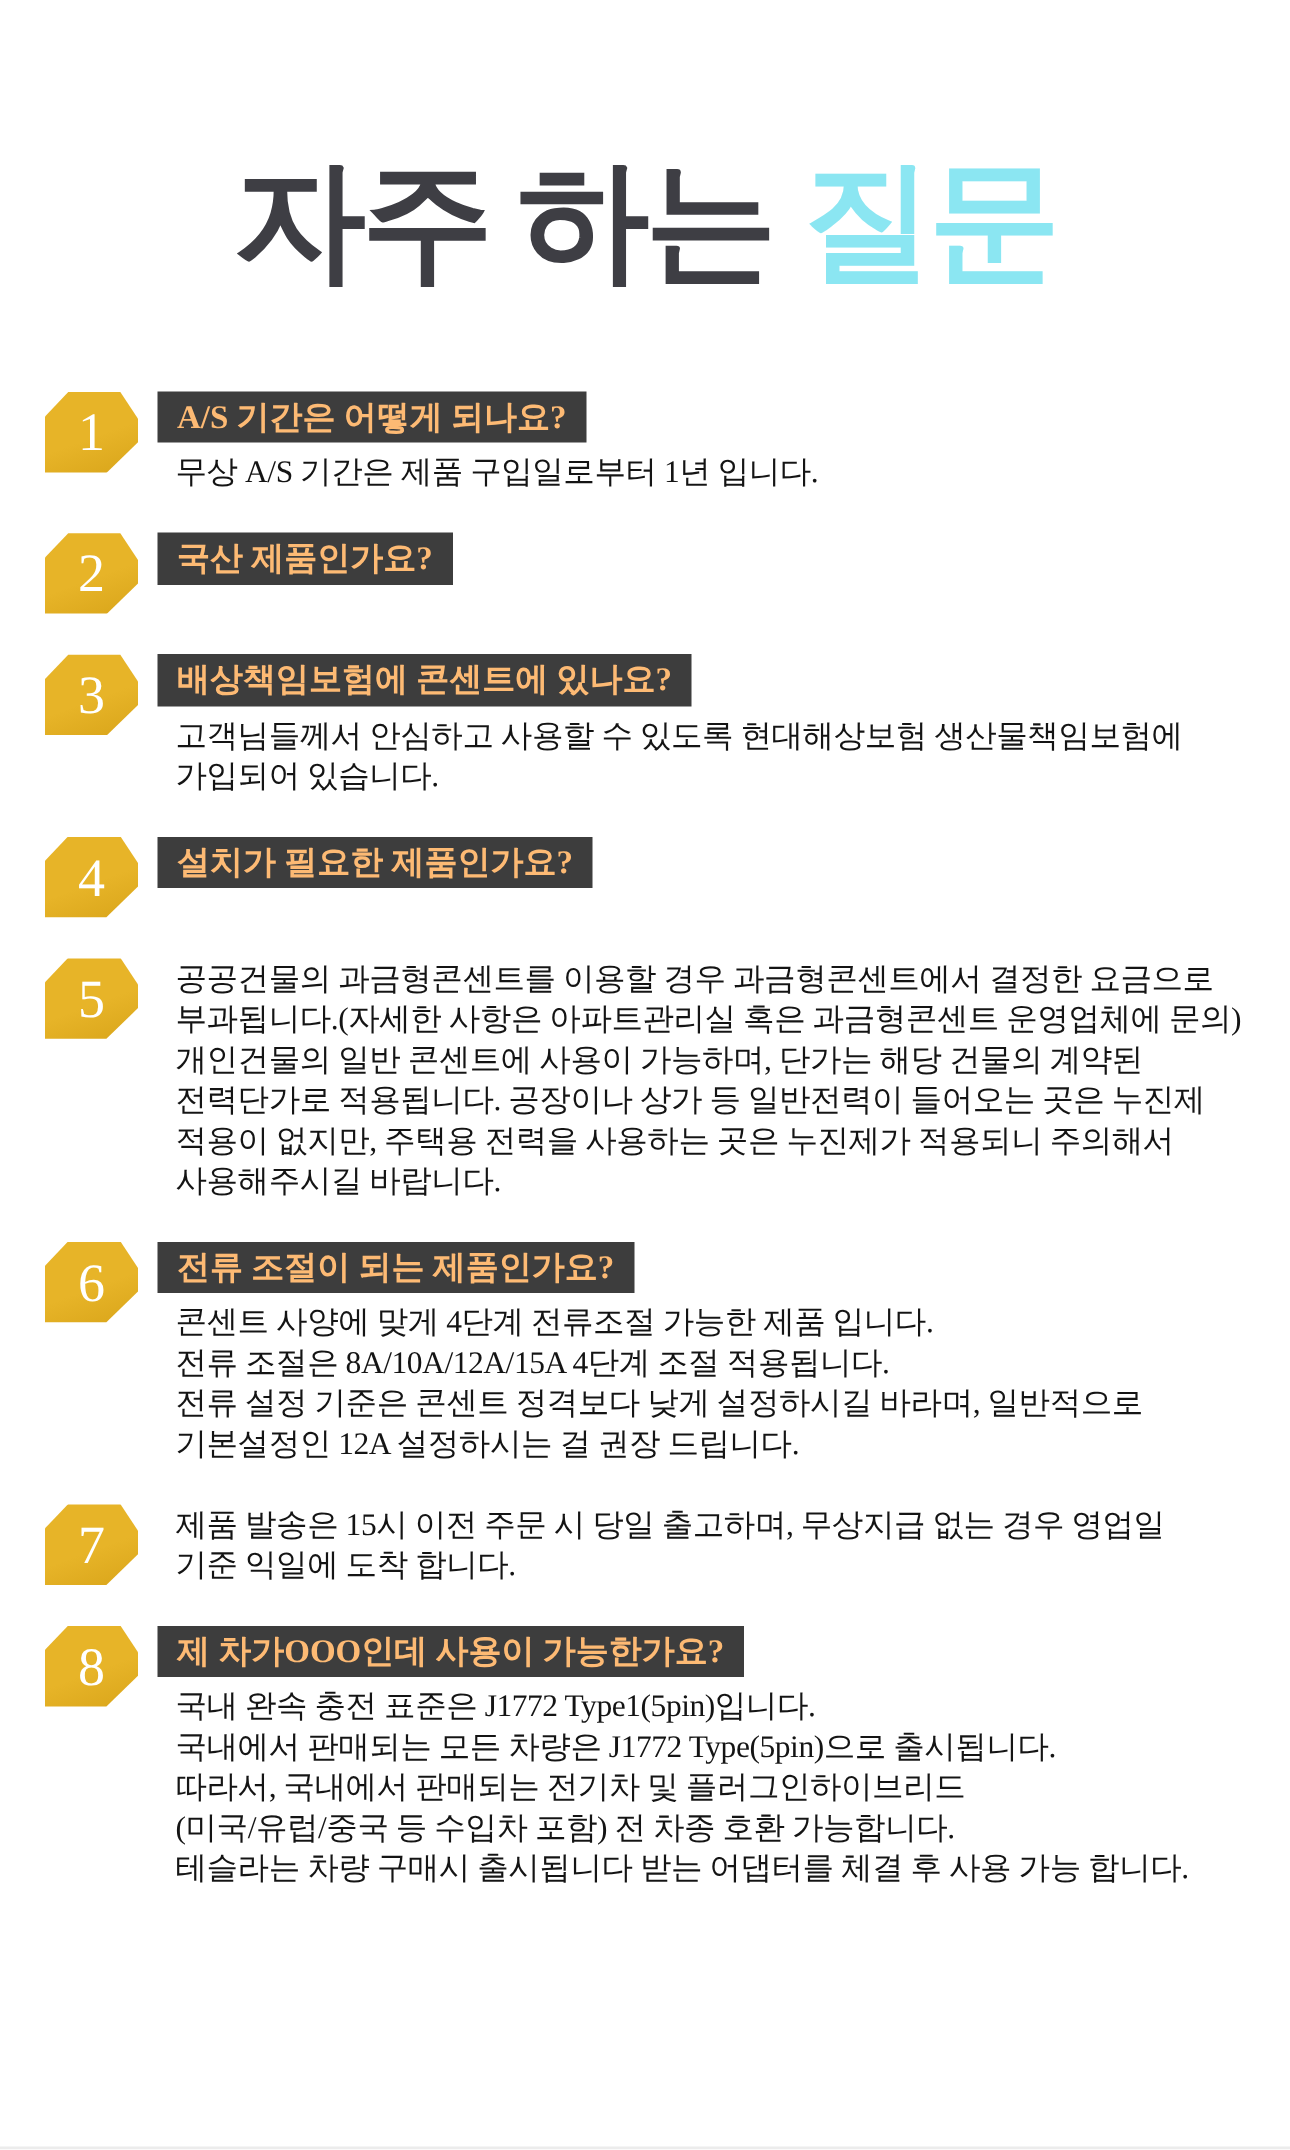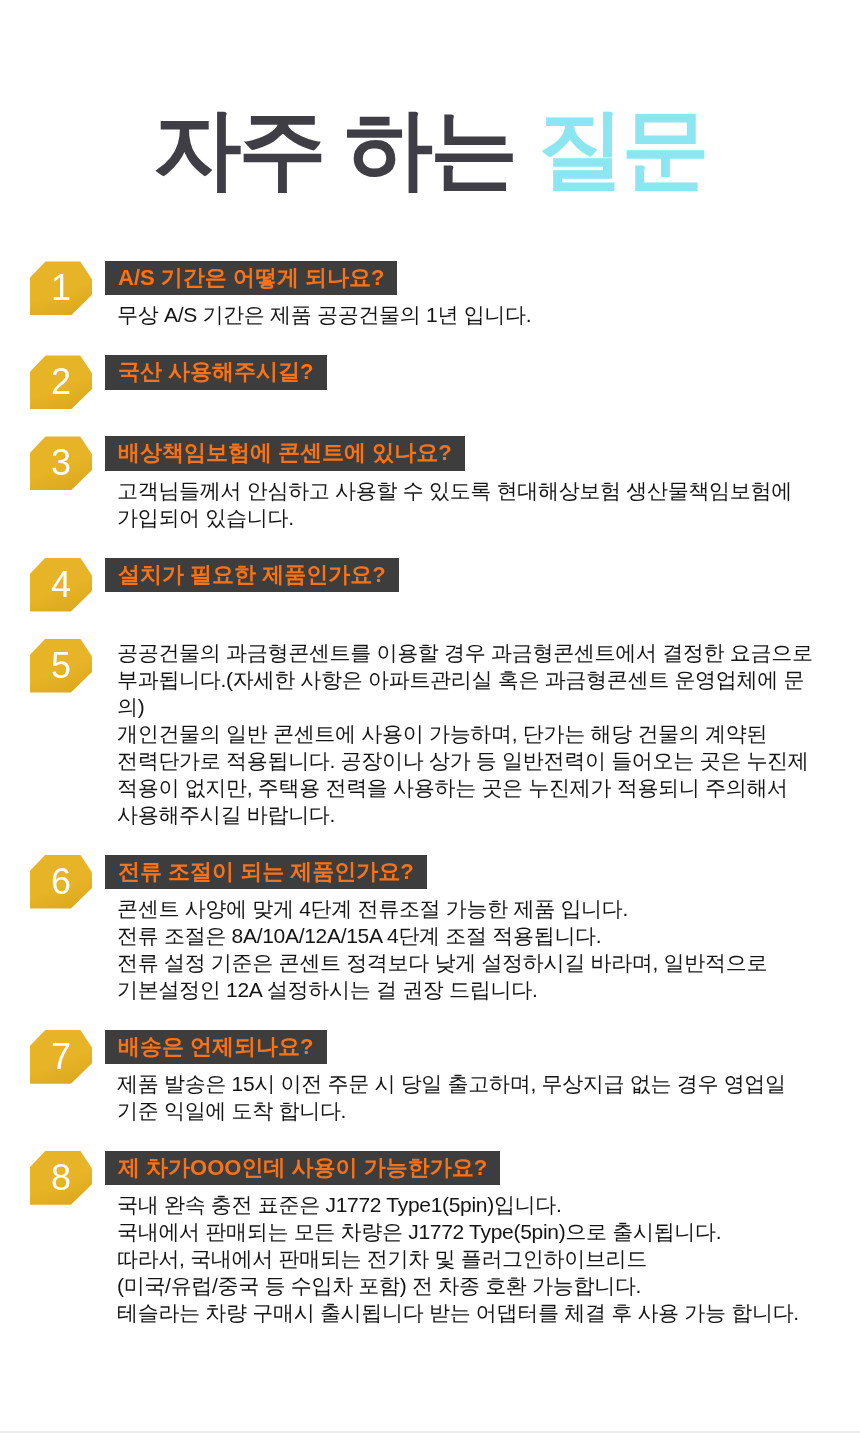--- a/index.html
+++ b/index.html
@@ -2,21 +2,21 @@
 <html><head>
 <meta charset="utf-8">
 <style>
   html, body { margin: 0; padding: 0; background: #ffffff; }
   .page {
     position: relative;
     width: 860px;
     height: 1433px;
     margin: 0 auto;
     background: #ffffff;
-    font-family: Liberation Sans, sans-serif;
+    font-family: Liberation Serif, serif;
     box-sizing: border-box;
     padding: 103px 30px 0 30px;
     border-bottom: 2px solid #ececec;
     overflow: hidden;
   }
   .page-title {
     text-align: center;
     font-size: 88px;
     font-weight: 900;
     letter-spacing: -3px;
@@ -48,21 +48,21 @@
     line-height: 1;
   }
   .faq-content {
     flex: 1;
     margin-left: 13px;
     min-width: 0;
   }
   .question-bar {
     display: inline-block;
     background: #3d3d3d;
-    color: #f97316;
+    color: #fdba74;
     font-size: 22px;
     font-weight: 700;
     padding: 5px 13px 6px 13px;
     margin: 0 0 6px 0;
     line-height: 1.05;
   }
   .answer {
     font-size: 21px;
     line-height: 27px;
     color: #141414;
@@ -79,30 +79,30 @@
   <h1 class="page-title"><span>자주 하는</span> <span class="accent">질문</span></h1>
 
   <div class="faq-list">
 
     <div class="faq-item">
       <div class="badge">
           <span>1</span>
         </div>
       <div class="faq-content">
         <div class="question-bar">A/S 기간은 어떻게 되나요?</div>
-        <div class="answer">무상 A/S 기간은 제품 공공건물의 1년 입니다.</div>
+        <div class="answer">무상 A/S 기간은 제품 구입일로부터 1년 입니다.</div>
       </div>
     </div>
 
     <div class="faq-item">
       <div class="badge">
           <span>2</span>
         </div>
       <div class="faq-content">
-        <div class="question-bar">국산 사용해주시길?</div>
+        <div class="question-bar">국산 제품인가요?</div>
       </div>
     </div>
 
     <div class="faq-item">
       <div class="badge">
           <span>3</span>
         </div>
       <div class="faq-content">
         <div class="question-bar">배상책임보험에 콘센트에 있나요?</div>
         <div class="answer">고객님들께서 안심하고 사용할 수 있도록 현대해상보험 생산물책임보험에
@@ -144,21 +144,20 @@
 전류 설정 기준은 콘센트 정격보다 낮게 설정하시길 바라며, 일반적으로
 기본설정인 12A 설정하시는 걸 권장 드립니다.</div>
       </div>
     </div>
 
     <div class="faq-item">
       <div class="badge">
           <span>7</span>
         </div>
       <div class="faq-content">
-        <div class="question-bar">배송은 언제되나요?</div>
         <div class="answer">제품 발송은 15시 이전 주문 시 당일 출고하며, 무상지급 없는 경우 영업일
 기준 익일에 도착 합니다.</div>
       </div>
     </div>
 
     <div class="faq-item">
       <div class="badge">
           <span>8</span>
         </div>
       <div class="faq-content">

